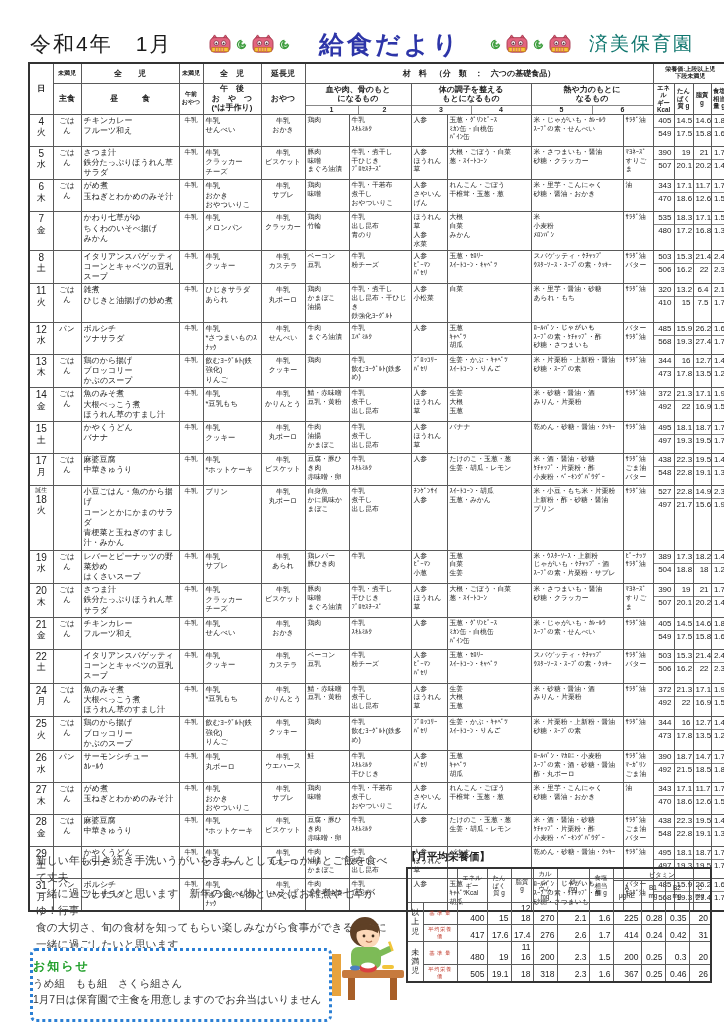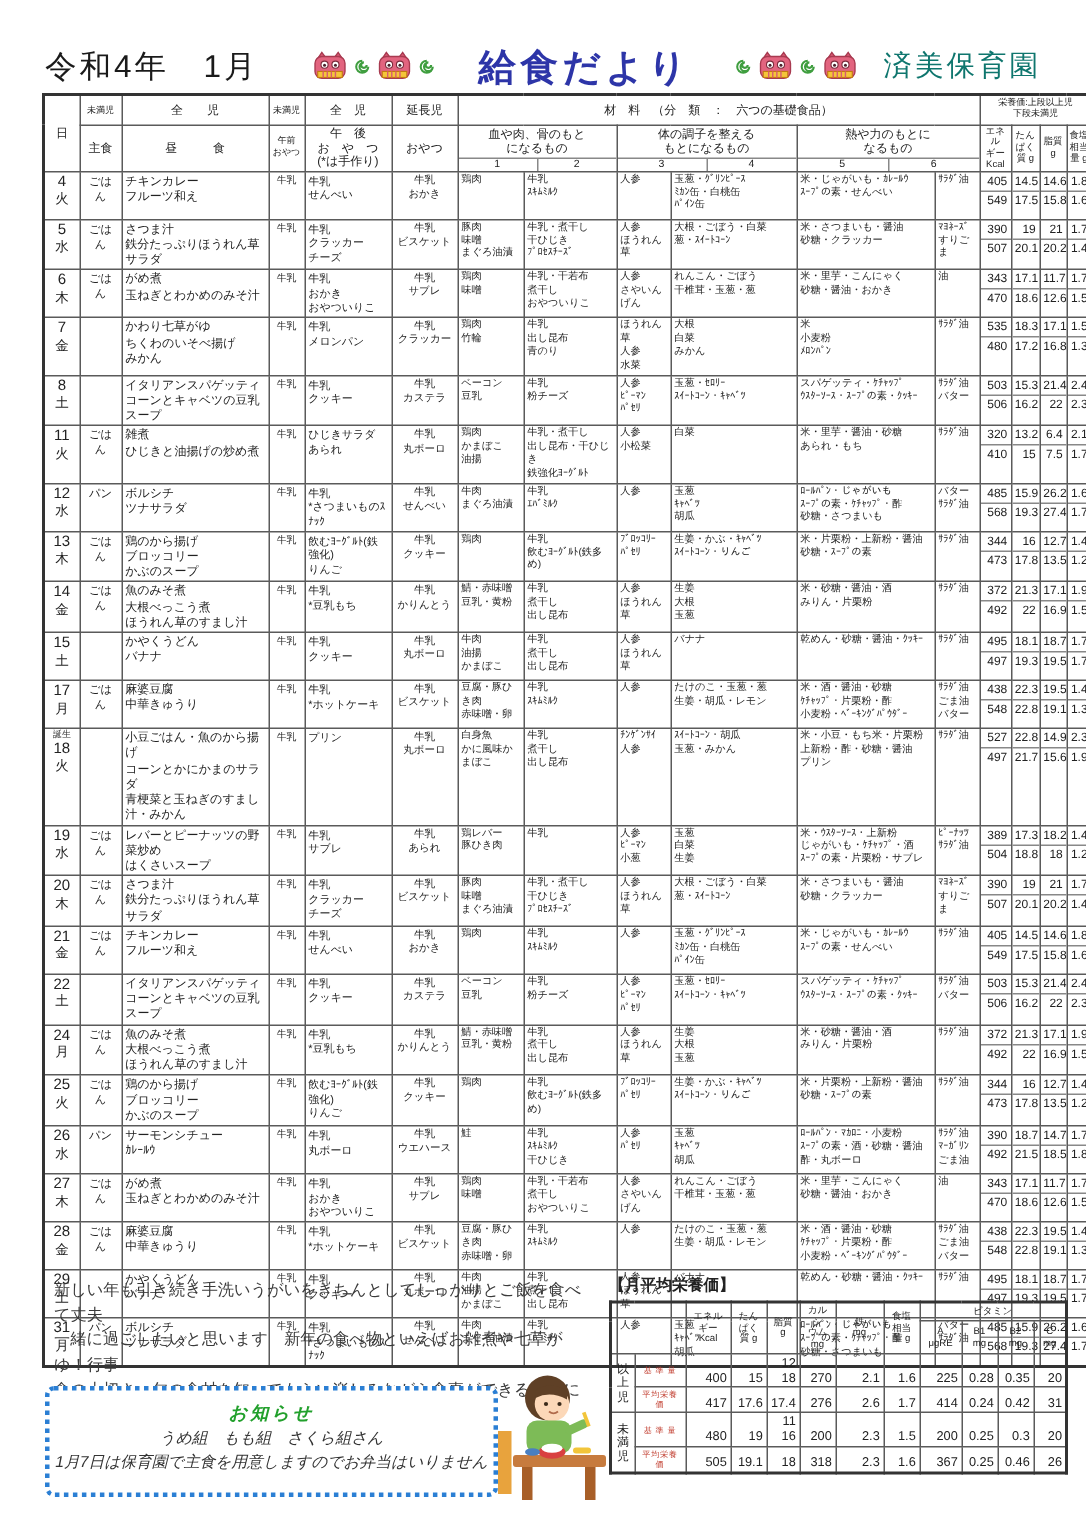--- a/index.html
+++ b/index.html
@@ -10,21 +10,21 @@
   .top-header { position:absolute; top:26px; left:30px; width:664px; height:36px; display:flex; align-items:center; }
   .date-label { font-size:21px; letter-spacing:2px; color:#1a1a1a; width:178px; }
   .title-wrap { display:flex; align-items:center; gap:19px; }
   .deco-group { display:flex; align-items:center; gap:4px; }
   .page-title { font-size:25px; font-weight:bold; color:#2d35a8; letter-spacing:3px; margin:0 10px; }
   .school-name { font-size:19px; letter-spacing:2px; color:#0f766e; margin-left:auto; }
 
   
   .menu { position:absolute; top:62px; left:28px; border-collapse:collapse; table-layout:fixed; width:688px; border:2px solid #333; background:#fff; }
   .menu th, .menu td { border:1px solid #5a5a5a; padding:1px 2px; vertical-align:top; overflow:hidden; }
-  .menu thead th { font-weight:normal; text-align:center; vertical-align:middle; padding:0 1px; color:#222; }
+  .menu thead th { font-weight:bold; text-align:center; vertical-align:middle; padding:0 1px; color:#222; }
   .h1 th { font-size:8px; height:20px; }
   .h2 th { font-size:8px; height:30px; line-height:1.2; }
   .tinyh { font-size:6px !important; }
   .pre { white-space:pre-line; }
   .mg { font-size:7.5px; position:relative; padding-bottom:9px !important; }
   .mg .mg-label { line-height:1.2; }
   .mg .nums { position:absolute; bottom:0; left:0; right:0; display:flex; font-size:7px; border-top:1px solid #888; }
   .mg .nums span { flex:1; text-align:center; line-height:8px; }
   .mg .nums span + span { border-left:1px solid #888; }
   .nut-note { font-size:6px !important; line-height:1.25; }
@@ -42,21 +42,21 @@
   .c-mat { font-size:6.8px; line-height:1.3; }
   .c-num { vertical-align:bottom; padding:0 !important; }
   .nu, .nl { font-size:8px; text-align:right; padding:0 2px; line-height:12px; }
   .nl { border-top:1px solid #888; }
   .bl { border-left:1.5px solid #333 !important; }
 
   
   .message { position:absolute; top:852px; left:36px; width:352px; font-size:10.8px; line-height:1.55; color:#3a3a3a; }
 
   
-  .notice-box { position:absolute; top:924px; left:30px; width:302px; height:74px; border:3px dotted #2b7fd4; border-radius:6px; text-align:center; padding-top:7px; background:#fff;font-style:italic; }
+  .notice-box { position:absolute; top:948px; left:30px; width:302px; height:74px; border:3px dotted #2b7fd4; border-radius:6px; padding-top:7px; background:#fff; }
   .notice-title { color:#22a02c; font-weight:bold; font-size:12px; letter-spacing:2px; }
   .notice-line { font-size:10.5px; color:#333; line-height:1.55; }
 
   
   .illustration { position:absolute; top:912px; left:330px; }
 
   
   .monthly { position:absolute; top:850px; left:406px; width:310px; }
   .monthly-title { font-size:10.5px; font-weight:bold; color:#222; margin-bottom:3px; }
   .monthly-table { border-collapse:collapse; table-layout:fixed; width:306px; border:2px solid #333; }

